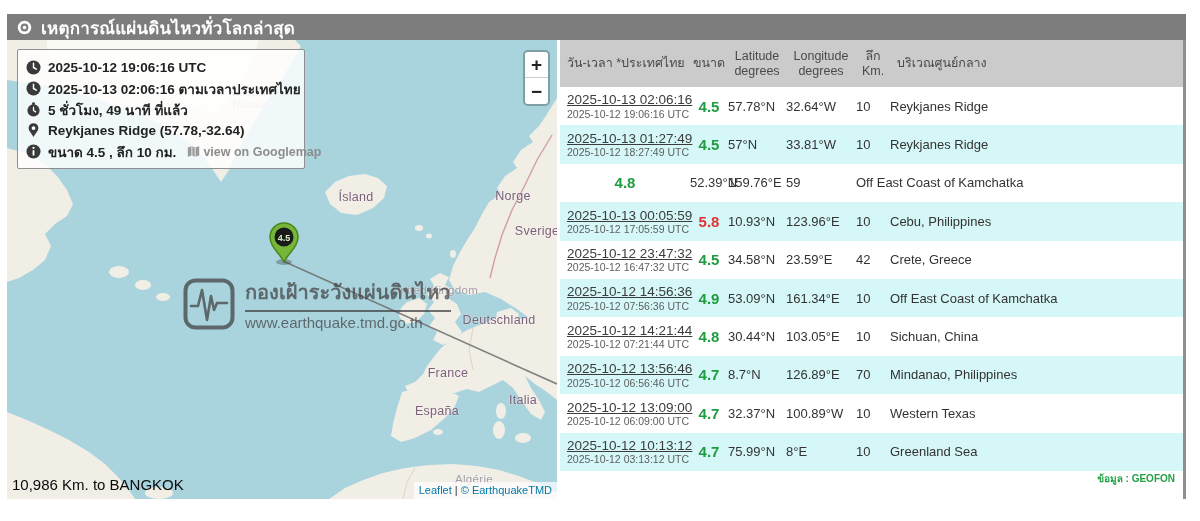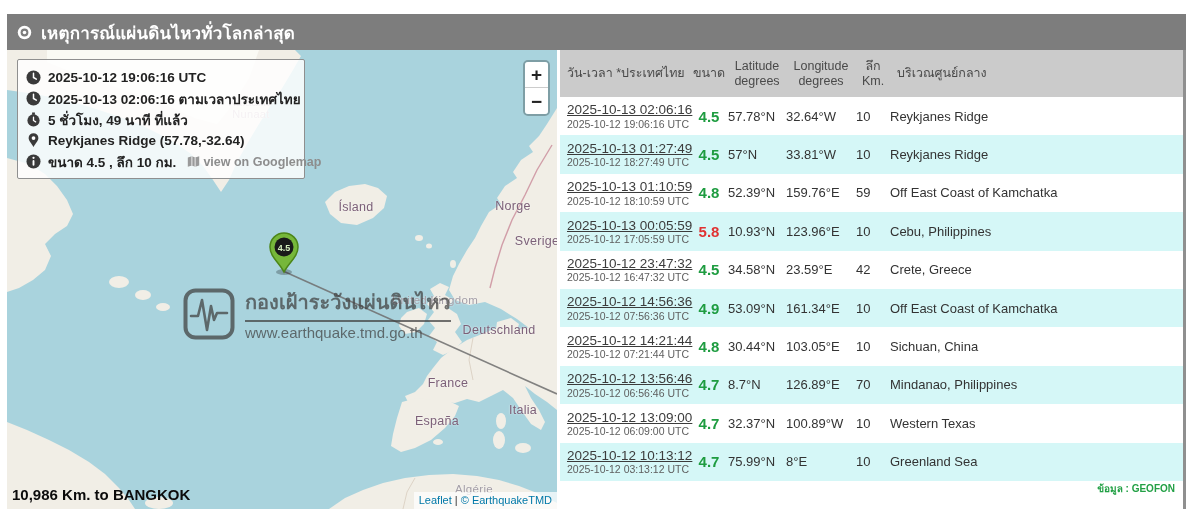--- a/index.html
+++ b/index.html
@@ -1,19 +1,19 @@
 <!DOCTYPE html>
 <html><head>
 <meta charset="utf-8">
 <style>
   * { margin:0; padding:0; box-sizing:border-box; }
   html,body { width:1200px; height:521px; background:#ffffff; font-family:"Liberation Sans","DejaVu Sans",sans-serif; overflow:hidden; }
   .widget { position:absolute; left:7px; top:14px; width:1179px; height:493px; }
   
-  .titlebar { height:36px; background:#7d7d7d; display:flex; align-items:center; padding-left:10px; gap:9px; }
+  .titlebar { height:26px; background:#7d7d7d; display:flex; align-items:center; padding-left:10px; gap:9px; }
   .titlebar .title { color:#ffffff; font-size:17px; font-weight:bold; letter-spacing:.2px; }
   
   .content { display:flex; height:459px; }
   
   .map { position:relative; width:550px; height:459px; overflow:hidden; background:#a9d3dd; cursor:grab; flex:none; }
   .map svg.base { position:absolute; left:0; top:0; }
   .map-label { position:absolute; transform:translate(-50%,-50%); font-size:12.5px; color:#7c6078; letter-spacing:.3px; white-space:nowrap; text-shadow:0 0 2px rgba(255,255,255,.8); }
   .map-label.faded { color:#a39da6; font-size:11.5px; }
   .map-label.greenland { color:#c2aab8; font-size:11px; }
   
@@ -24,21 +24,21 @@
   
   .zoomctl { position:absolute; top:10px; right:7px; width:27px; border:2px solid rgba(0,0,0,0.25); border-radius:5px; overflow:hidden; z-index:5; }
   .zoomctl .zbtn { width:100%; height:26px; background:#ffffff; color:#222; font-size:19px; font-weight:bold; display:flex; align-items:center; justify-content:center; cursor:pointer; line-height:1; }
   .zoomctl .zbtn:first-child { border-bottom:1px solid #cccccc; }
   
   .watermark { position:absolute; left:176px; top:236px; display:flex; align-items:center; gap:10px; opacity:.72; z-index:2; }
   .wm-icon { width:52px; height:52px; flex:none; }
   .wm-text .wm-title { font-size:20px; font-weight:bold; color:#3f3f3f; border-bottom:2px solid #3f3f3f; padding-bottom:2px; white-space:nowrap;font-family:Liberation Mono, monospace; }
   .wm-text .wm-url { font-size:15px; color:#3f3f3f; padding-top:2px; white-space:nowrap; }
   
-  .distance { position:absolute; left:5px; bottom:6px; font-size:15px; font-weight:bold; color:#0b0b0b; z-index:4; }
+  .distance { position:absolute; left:5px; bottom:6px; font-size:15px; font-weight:normal; color:#0b0b0b; z-index:4; }
   .attribution { position:absolute; right:0; bottom:0; background:rgba(255,255,255,0.72); font-size:11px; padding:2px 5px 3px; z-index:4; color:#333; }
   .attribution a { color:#0078a8; text-decoration:none; cursor:pointer; }
   
   .marker { position:absolute; left:258px; top:182px; z-index:3; }
   
   .table-panel { flex:1; margin-left:3px; border-right:3px solid #8f8f8f; display:flex; flex-direction:column; background:#ffffff; }
   .thead { height:47px; background:#cbcbcb; display:grid; grid-template-columns:130px 38px 58px 70px 34px 1fr; align-items:center; font-size:12.5px; color:#4a4a4a; }
   .thead .hc { padding:0 2px; line-height:1.15; }
   .thead .hc.left { padding-left:7px; text-align:left; }
   .thead .hc.ctr { text-align:center; }
@@ -233,24 +233,20 @@
             <div class="utc">2025-10-12 18:27:49 UTC</div>
           </div>
           <div class="mag green">4.5</div>
           <div class="cell">57°N</div>
           <div class="cell">33.81°W</div>
           <div class="cell">10</div>
           <div class="cell">Reykjanes Ridge</div>
         </div>
 
         <div class="trow">
-          <div class="dt">
-            <div class="main">2025-10-13 01:10:59</div>
-            <div class="utc">2025-10-12 18:10:59 UTC</div>
-          </div>
           <div class="mag green">4.8</div>
           <div class="cell">52.39°N</div>
           <div class="cell">159.76°E</div>
           <div class="cell">59</div>
           <div class="cell">Off East Coast of Kamchatka</div>
         </div>
 
         <div class="trow alt">
           <div class="dt">
             <div class="main">2025-10-13 00:05:59</div>

